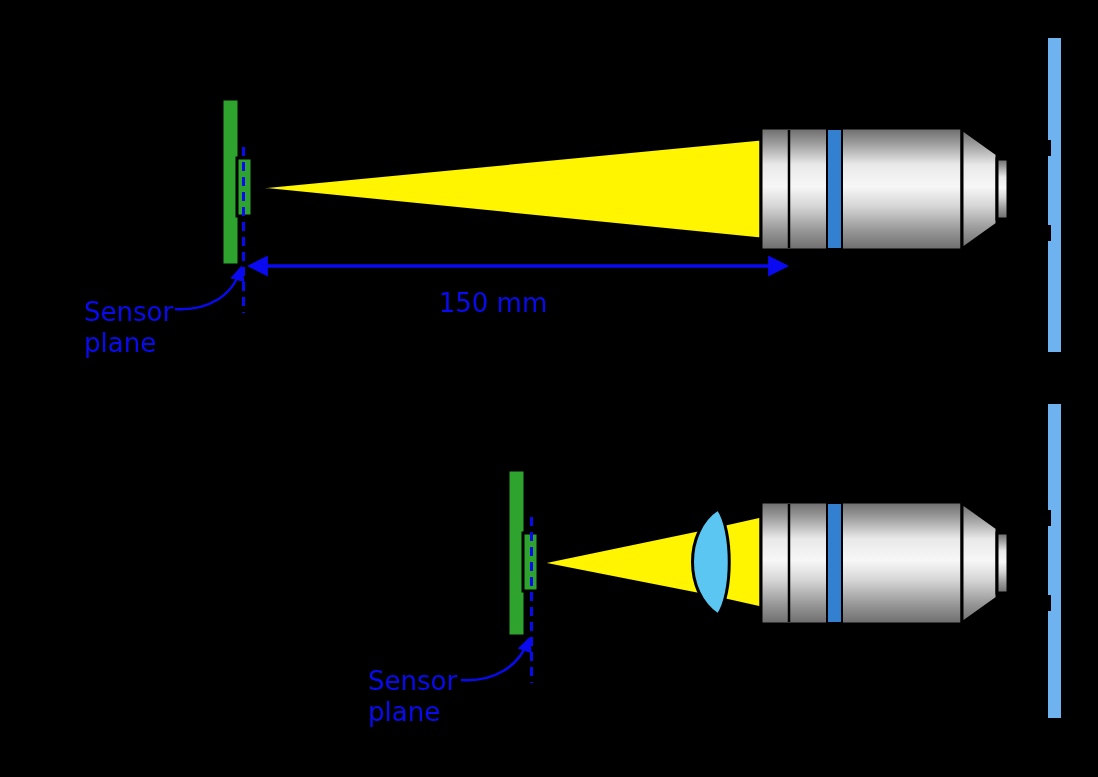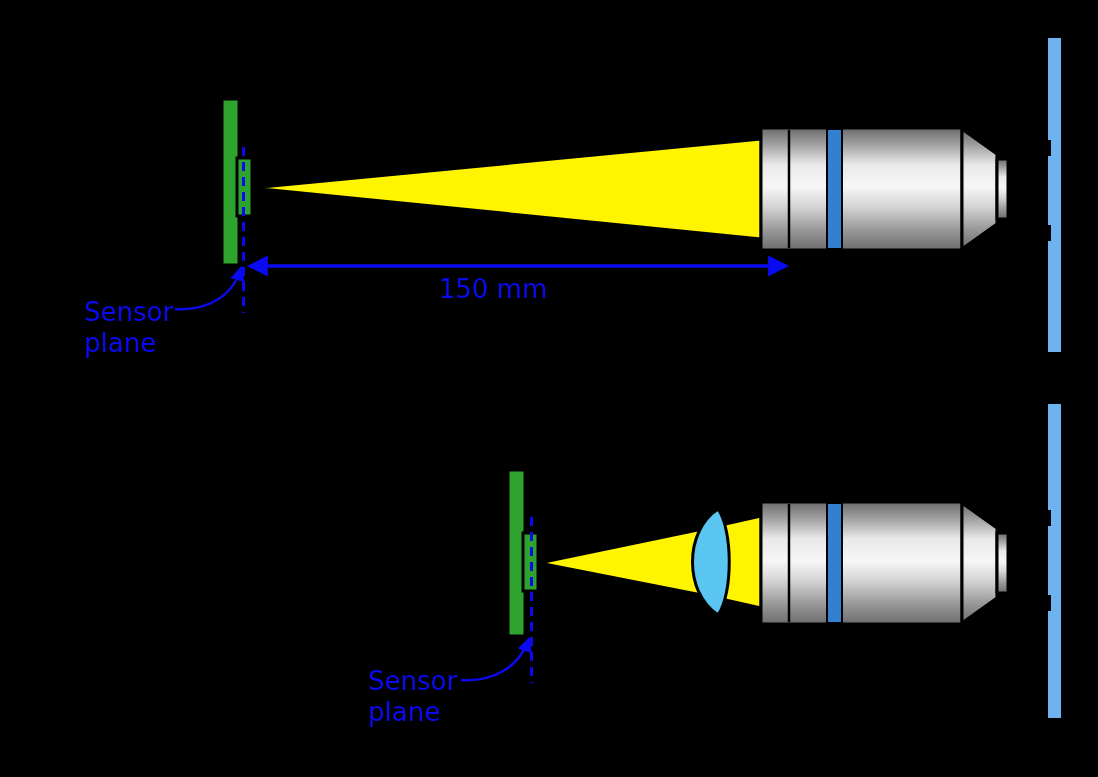--- a/index.html
+++ b/index.html
@@ -107,16 +107,16 @@
       <rect class="mark" x="1042" y="595" width="9" height="16"></rect>
 
       <line class="dash" x1="531.5" y1="517" x2="531.5" y2="683"></line>
 
       <path class="leader" d="M 461,680 C 494,682 519,667 529,639" marker-end="url(#arrow)"></path>
     </g>
   </svg>
 
   <div class="label wrap" style="left:84px; top:297px;">Sensor plane</div>
 
-  <div class="label center" style="left:433px; top:274px; width:120px;">150 mm</div>
+  <div class="label center" style="left:433px; top:288px; width:120px;">150 mm</div>
 
   <div class="label wrap" style="left:368px; top:666px;">Sensor plane</div>
 </div>
 
 </body></html>

